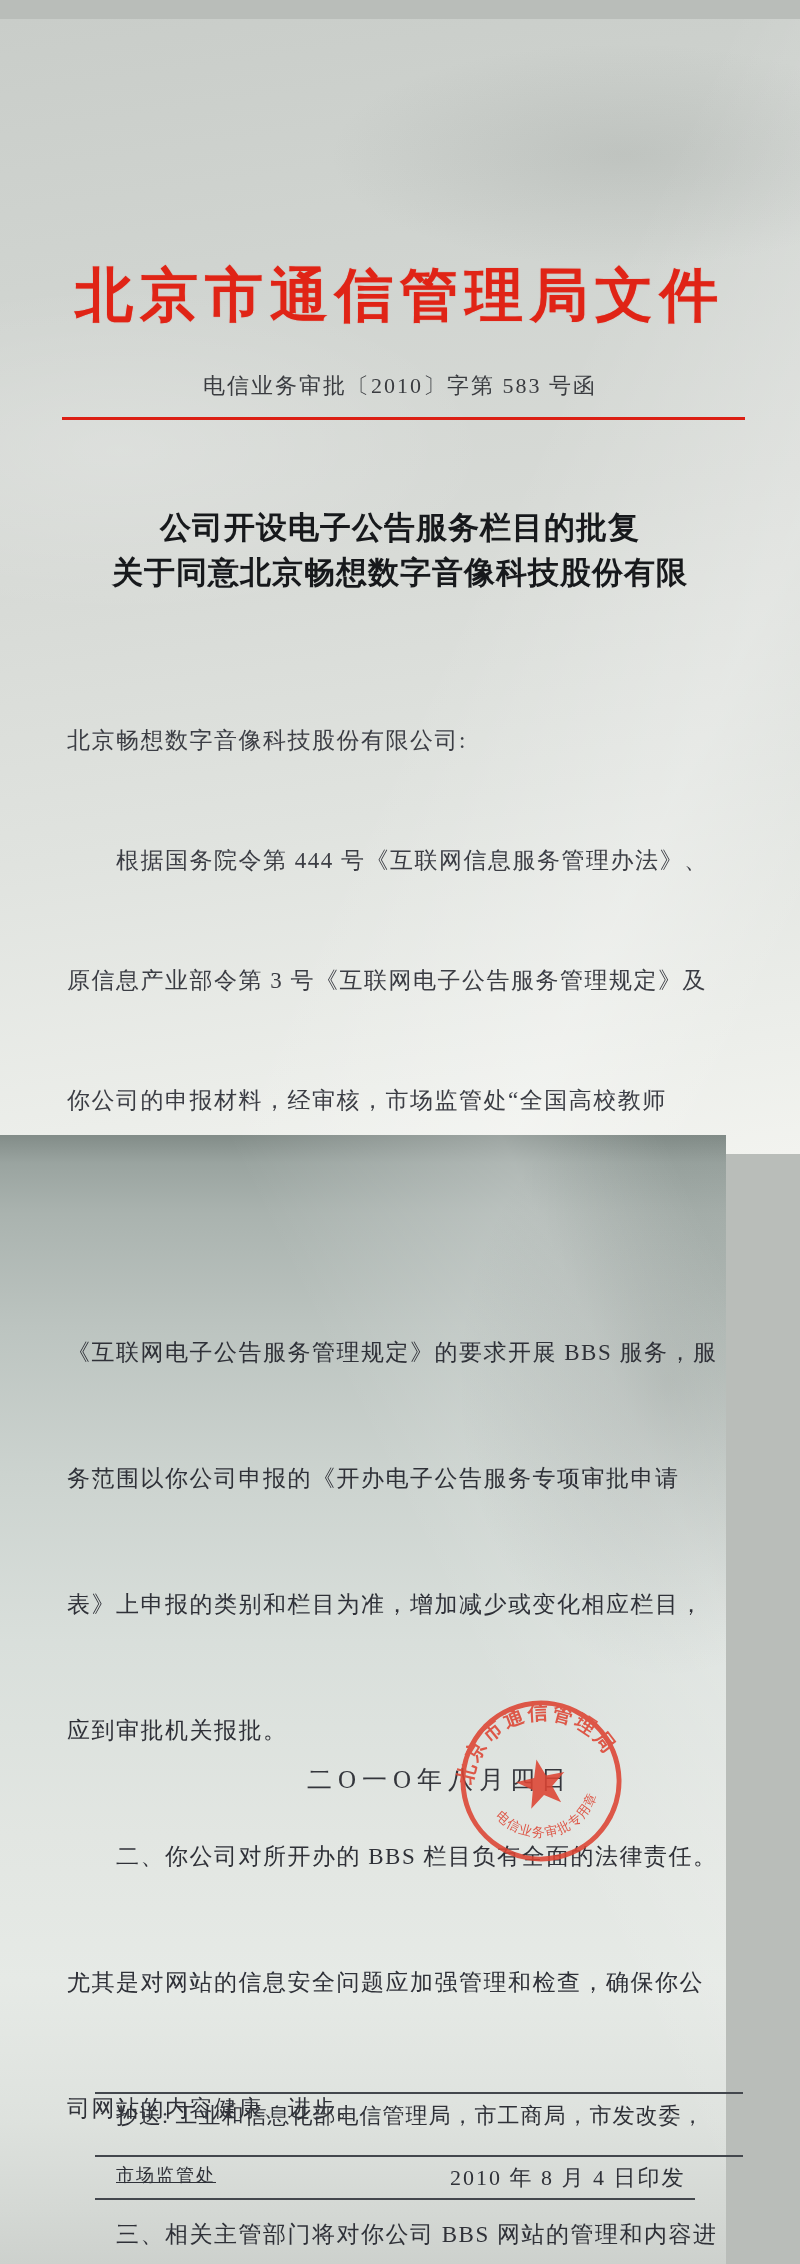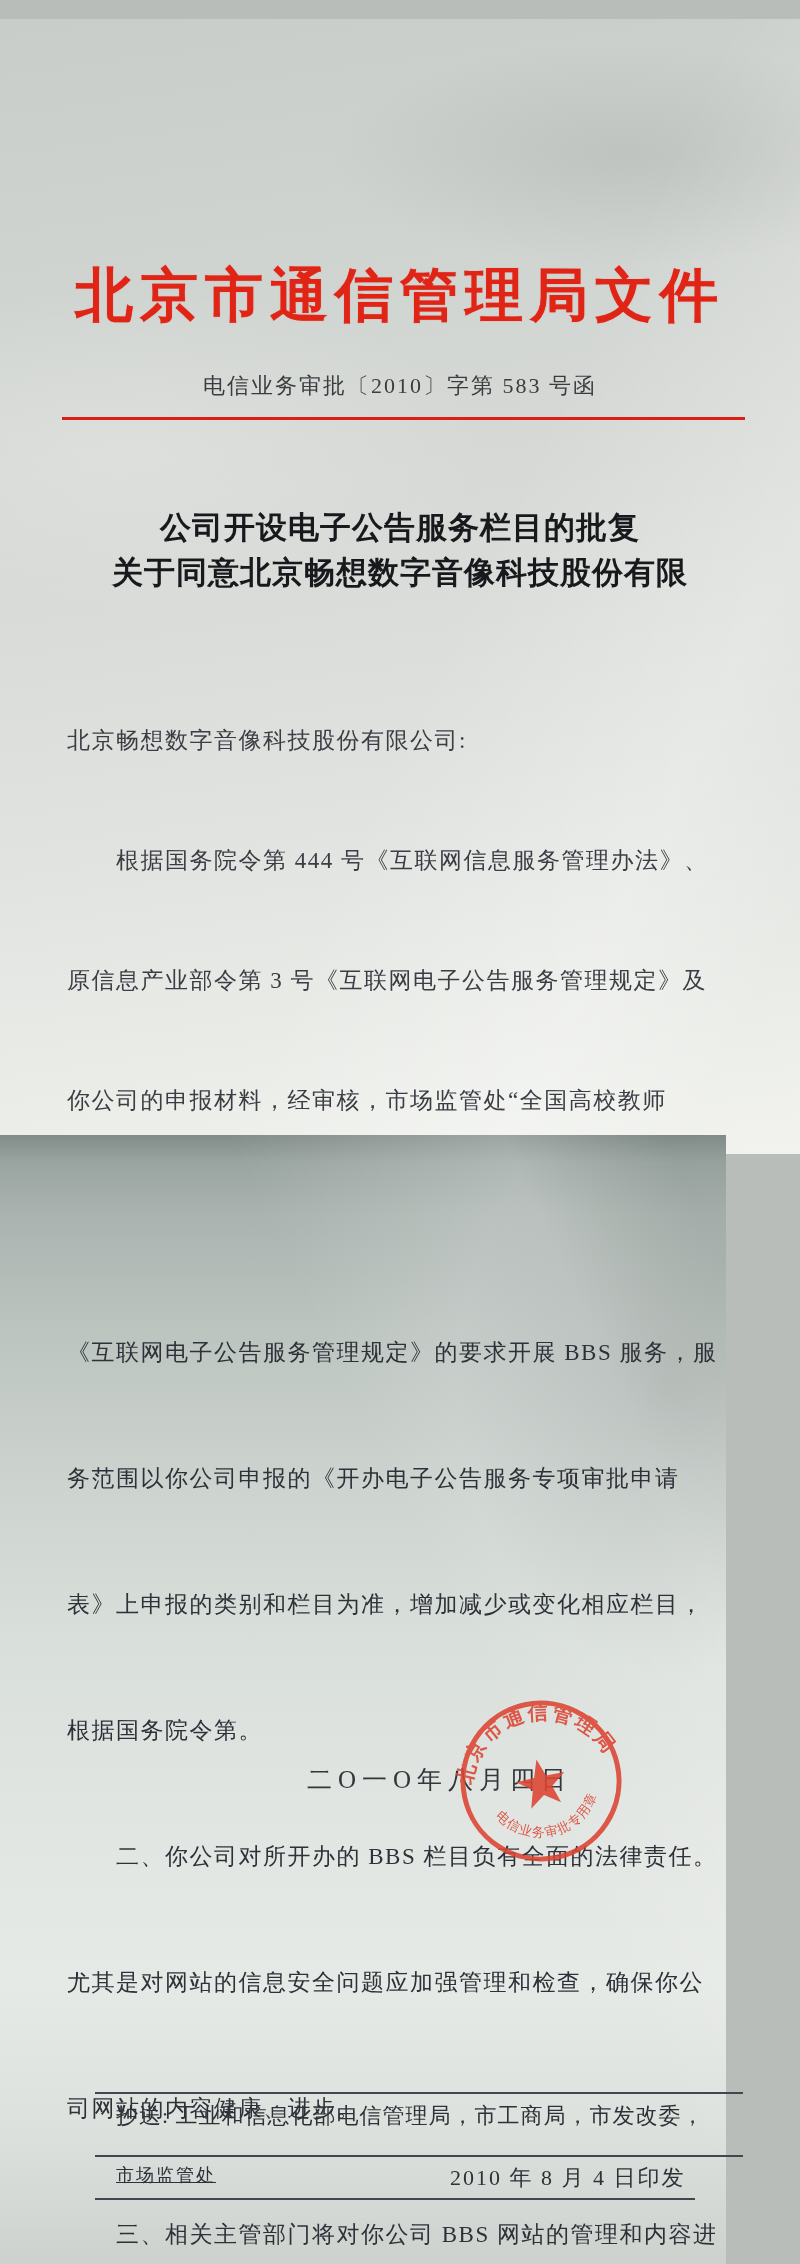--- a/index.html
+++ b/index.html
@@ -155,21 +155,21 @@
     </div>
   </div>
 
   <div class="photo2">
     <div class="sheen"></div>
 
     <div class="body-block body-p2">
       <div>《互联网电子公告服务管理规定》的要求开展 BBS 服务，服</div>
       <div>务范围以你公司申报的《开办电子公告服务专项审批申请</div>
       <div>表》上申报的类别和栏目为准，增加减少或变化相应栏目，</div>
-      <div>根据国务院令第。</div>
+      <div>应到审批机关报批。</div>
       <div>　　二、你公司对所开办的 BBS 栏目负有全面的法律责任。</div>
       <div>尤其是对网站的信息安全问题应加强管理和检查，确保你公</div>
       <div>司网站的内容健康、进步。</div>
       <div>　　三、相关主管部门将对你公司 BBS 网站的管理和内容进</div>
       
       
     </div>
 
     <div class="sign-date">二O一O年八月四日</div>
 

